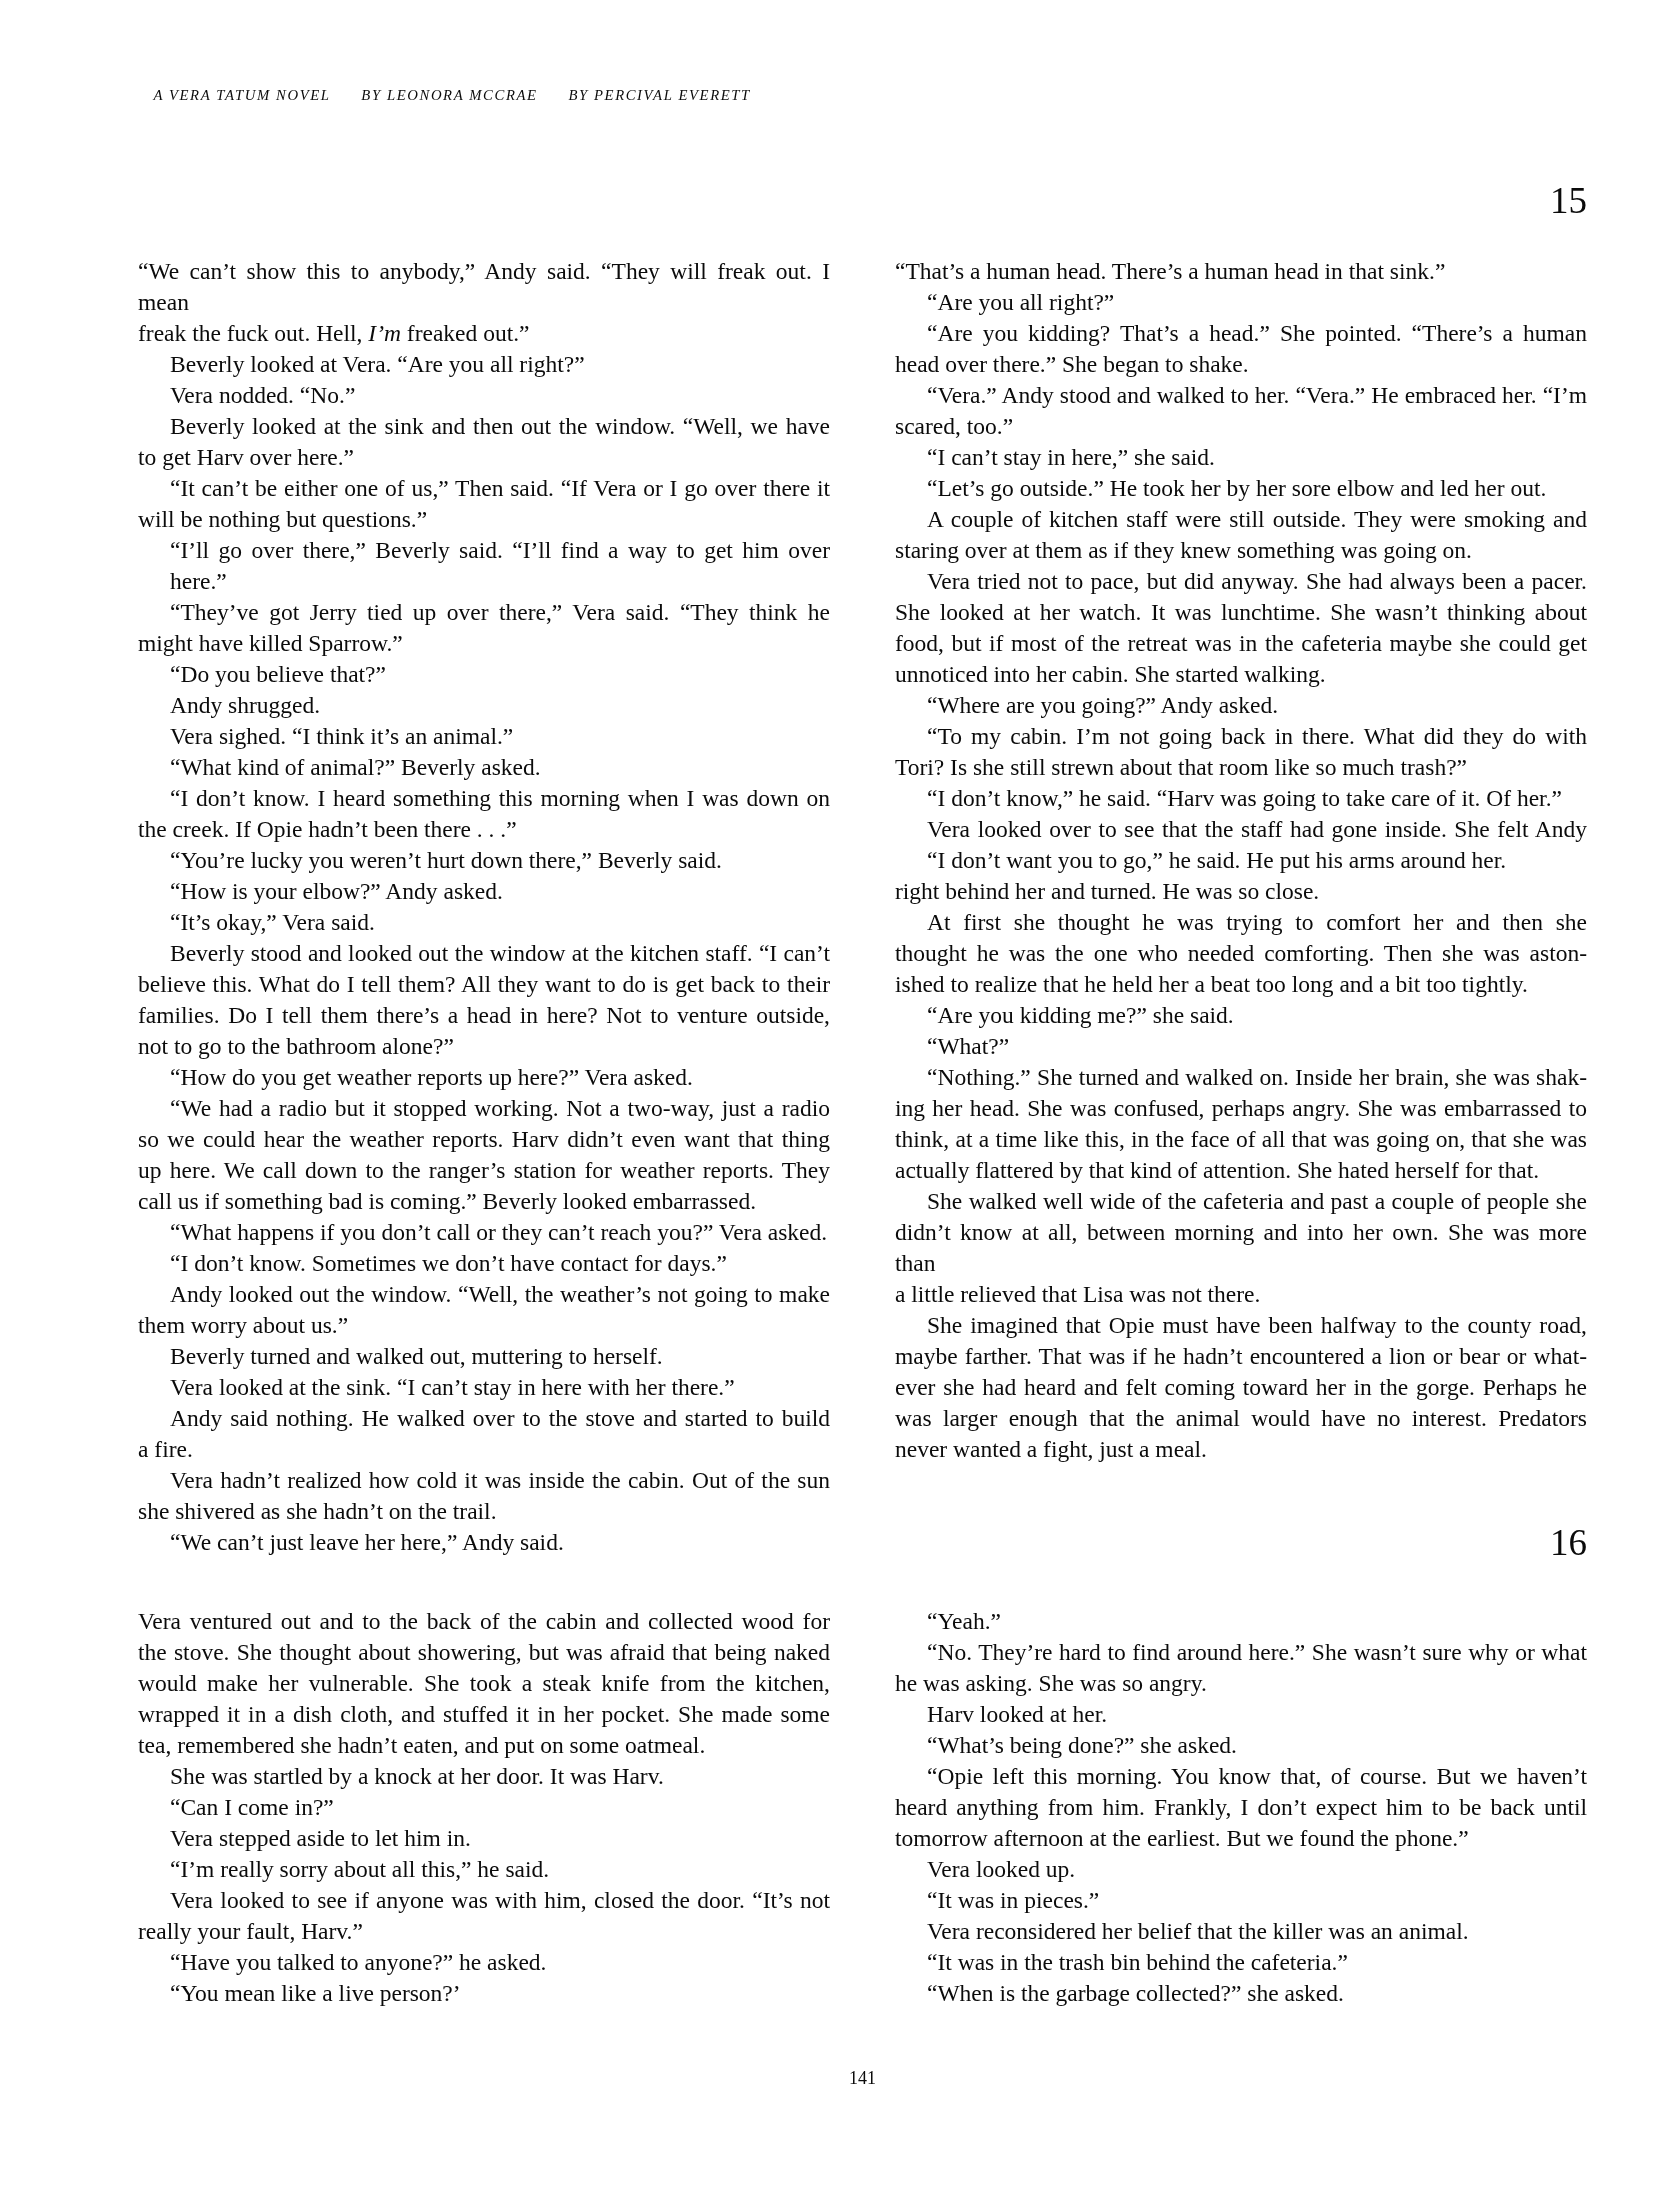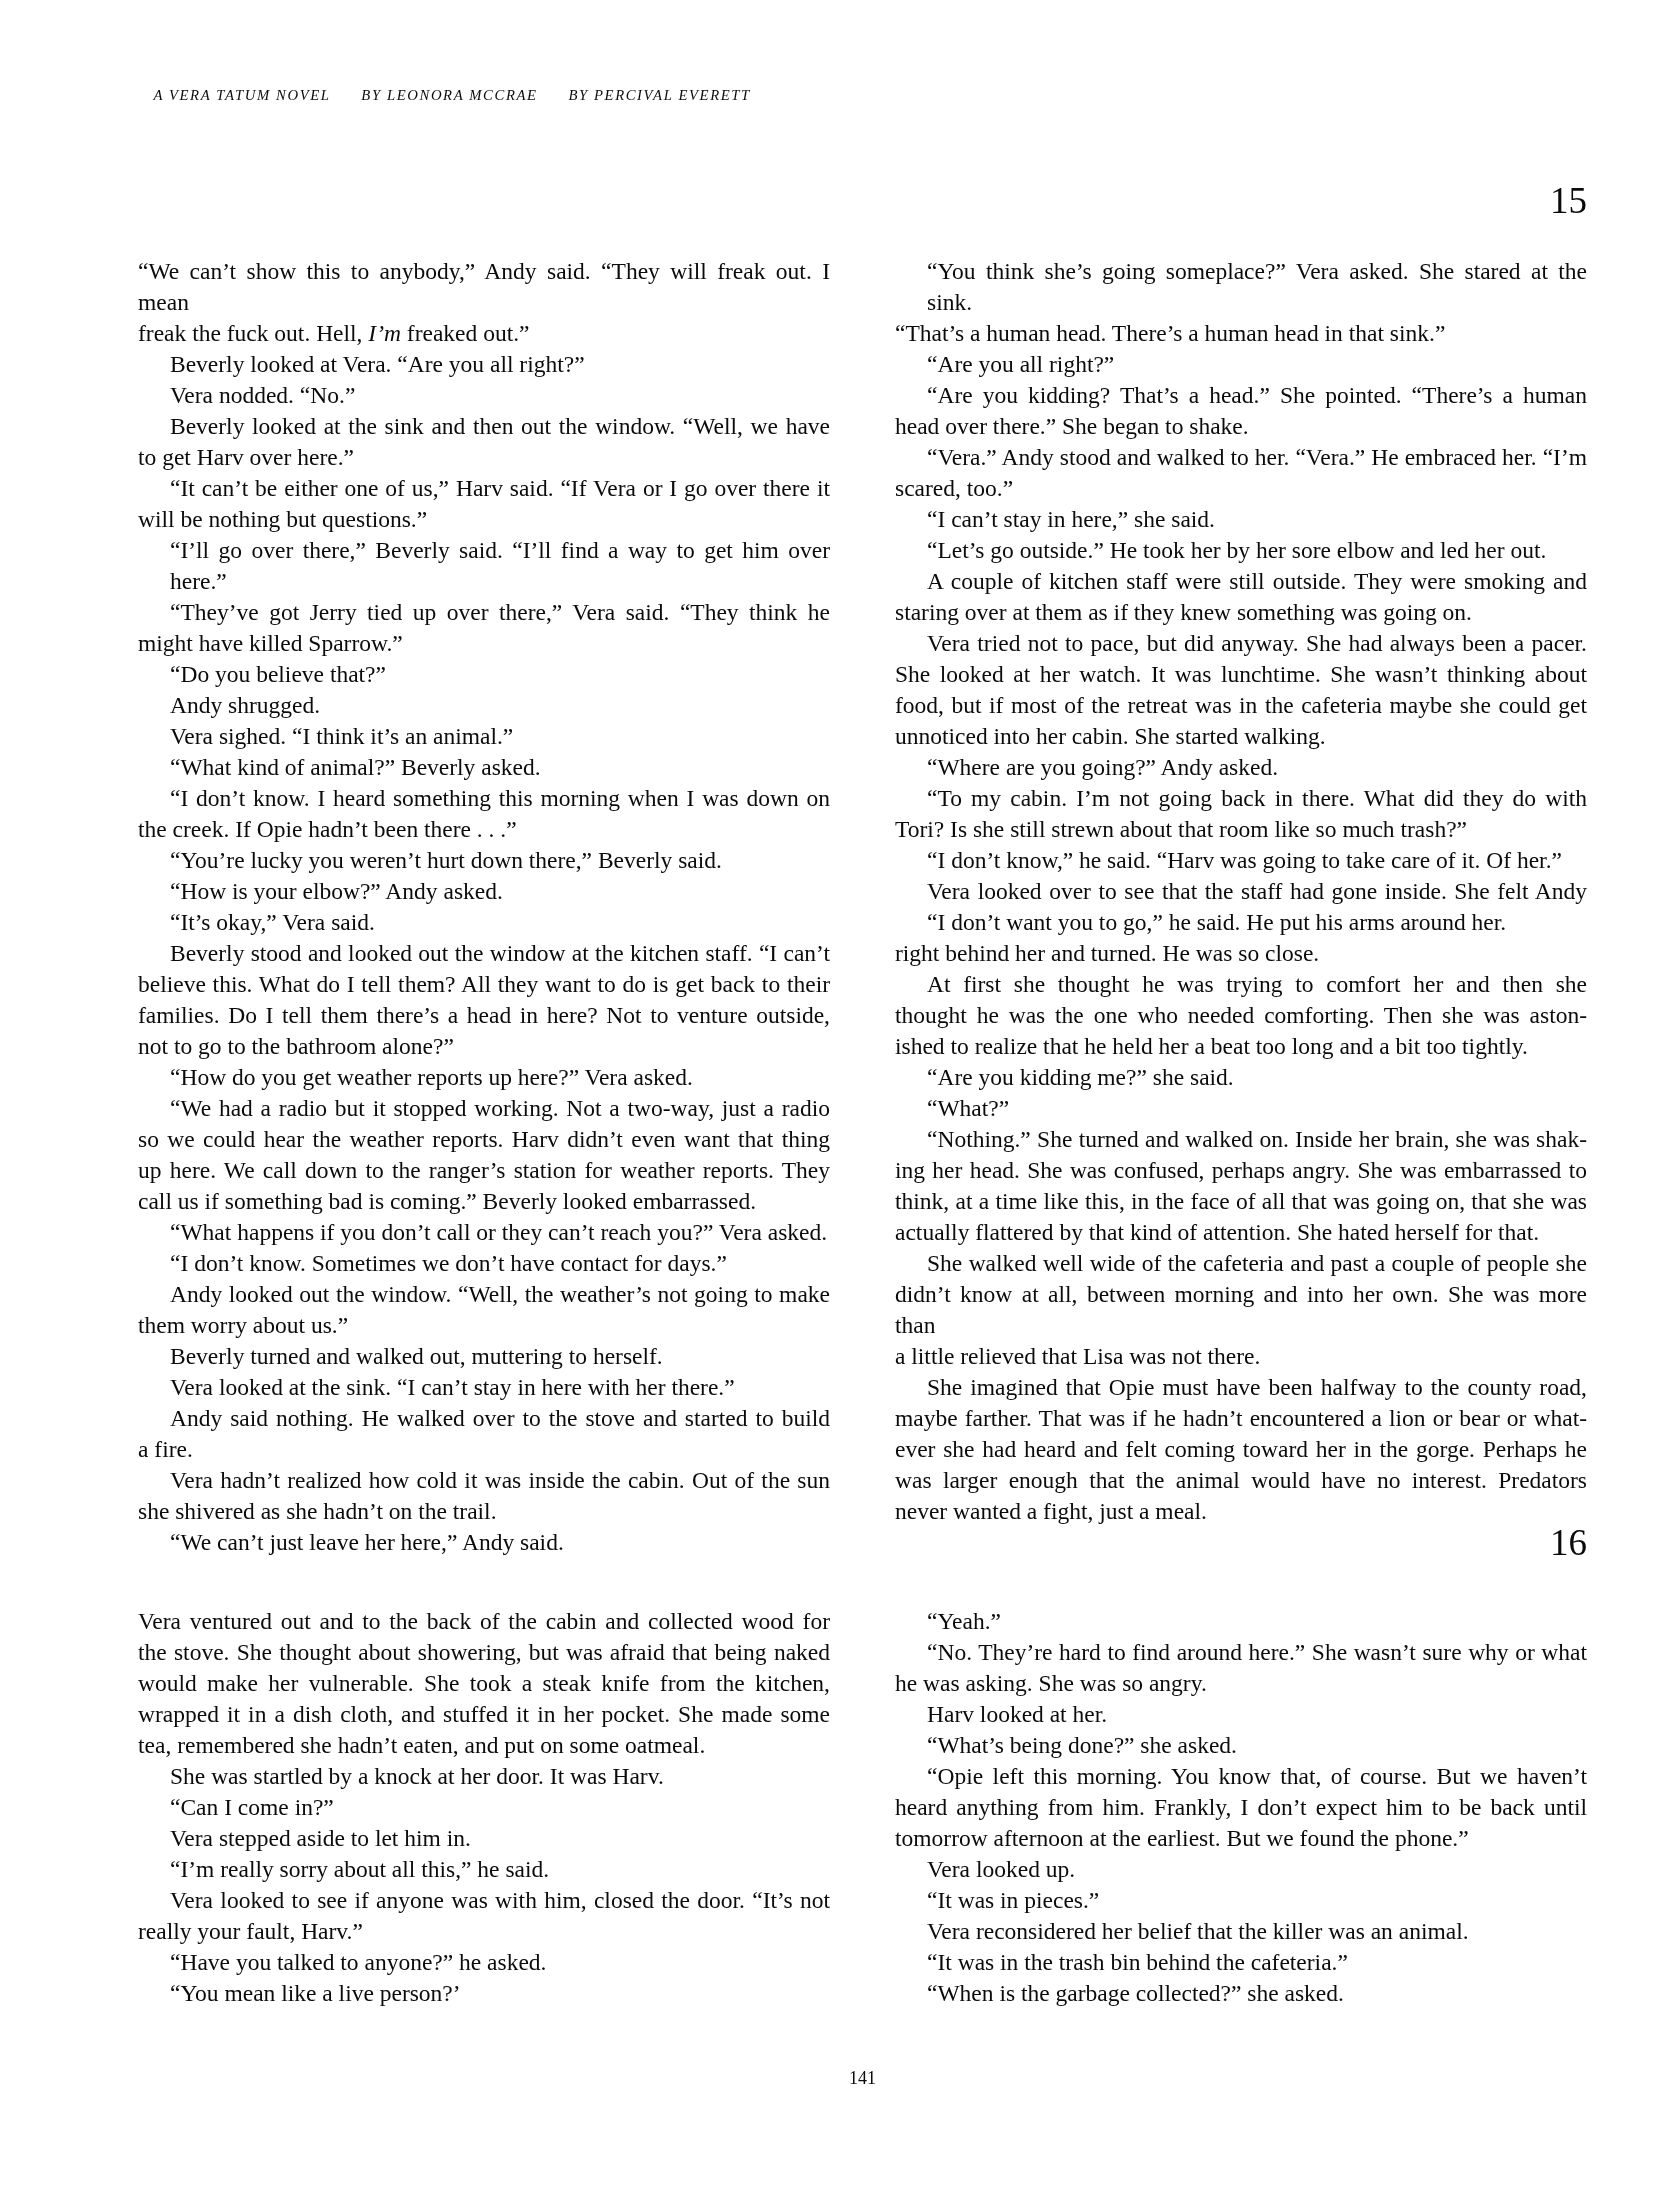--- a/index.html
+++ b/index.html
@@ -48,21 +48,21 @@
 <div id="ch15-num" class="chapter-number">15</div>
 
 <div id="ch15-cols" class="columns">
   <div class="col">
       <div class="line">“We can’t show this to anybody,” Andy said. “They will freak out. I mean</div>
       <div class="line last">freak the fuck out. Hell, <i>I’m</i> freaked out.”</div>
       <div class="line last indent">Beverly looked at Vera. “Are you all right?”</div>
       <div class="line last indent">Vera nodded. “No.”</div>
       <div class="line indent">Beverly looked at the sink and then out the window. “Well, we have</div>
       <div class="line last">to get Harv over here.”</div>
-      <div class="line indent">“It can’t be either one of us,” Harv said. “If Vera or I go over there it</div>
+      <div class="line indent">“It can’t be either one of us,” Then said. “If Vera or I go over there it</div>
       <div class="line last">will be nothing but questions.”</div>
       <div class="line last indent">“I’ll go over there,” Beverly said. “I’ll find a way to get him over here.”</div>
       <div class="line indent">“They’ve got Jerry tied up over there,” Vera said. “They think he</div>
       <div class="line last">might have killed Sparrow.”</div>
       <div class="line last indent">“Do you believe that?”</div>
       <div class="line last indent">Andy shrugged.</div>
       <div class="line last indent">Vera sighed. “I think it’s an animal.”</div>
       <div class="line last indent">“What kind of animal?” Beverly asked.</div>
       <div class="line indent">“I don’t know. I heard something this morning when I was down on</div>
       <div class="line last">the creek. If Opie hadn’t been there . . .”</div>
@@ -84,21 +84,20 @@
       <div class="line last">them worry about us.”</div>
       <div class="line last indent">Beverly turned and walked out, muttering to herself.</div>
       <div class="line last indent">Vera looked at the sink. “I can’t stay in here with her there.”</div>
       <div class="line indent">Andy said nothing. He walked over to the stove and started to build</div>
       <div class="line last">a fire.</div>
       <div class="line indent">Vera hadn’t realized how cold it was inside the cabin. Out of the sun</div>
       <div class="line last">she shivered as she hadn’t on the trail.</div>
       <div class="line last indent">“We can’t just leave her here,” Andy said.</div>
     </div>
   <div class="col">
-      <div class="line indent">“You think she’s going someplace?” Vera asked. She stared at the sink.</div>
       <div class="line last">“That’s a human head. There’s a human head in that sink.”</div>
       <div class="line last indent">“Are you all right?”</div>
       <div class="line indent">“Are you kidding? That’s a head.” She pointed. “There’s a human</div>
       <div class="line last">head over there.” She began to shake.</div>
       <div class="line indent">“Vera.” Andy stood and walked to her. “Vera.” He embraced her. “I’m</div>
       <div class="line last">scared, too.”</div>
       <div class="line last indent">“I can’t stay in here,” she said.</div>
       <div class="line last indent">“Let’s go outside.” He took her by her sore elbow and led her out.</div>
       <div class="line indent">A couple of kitchen staff were still outside. They were smoking and</div>
       <div class="line last">staring over at them as if they knew something was going on.</div>

